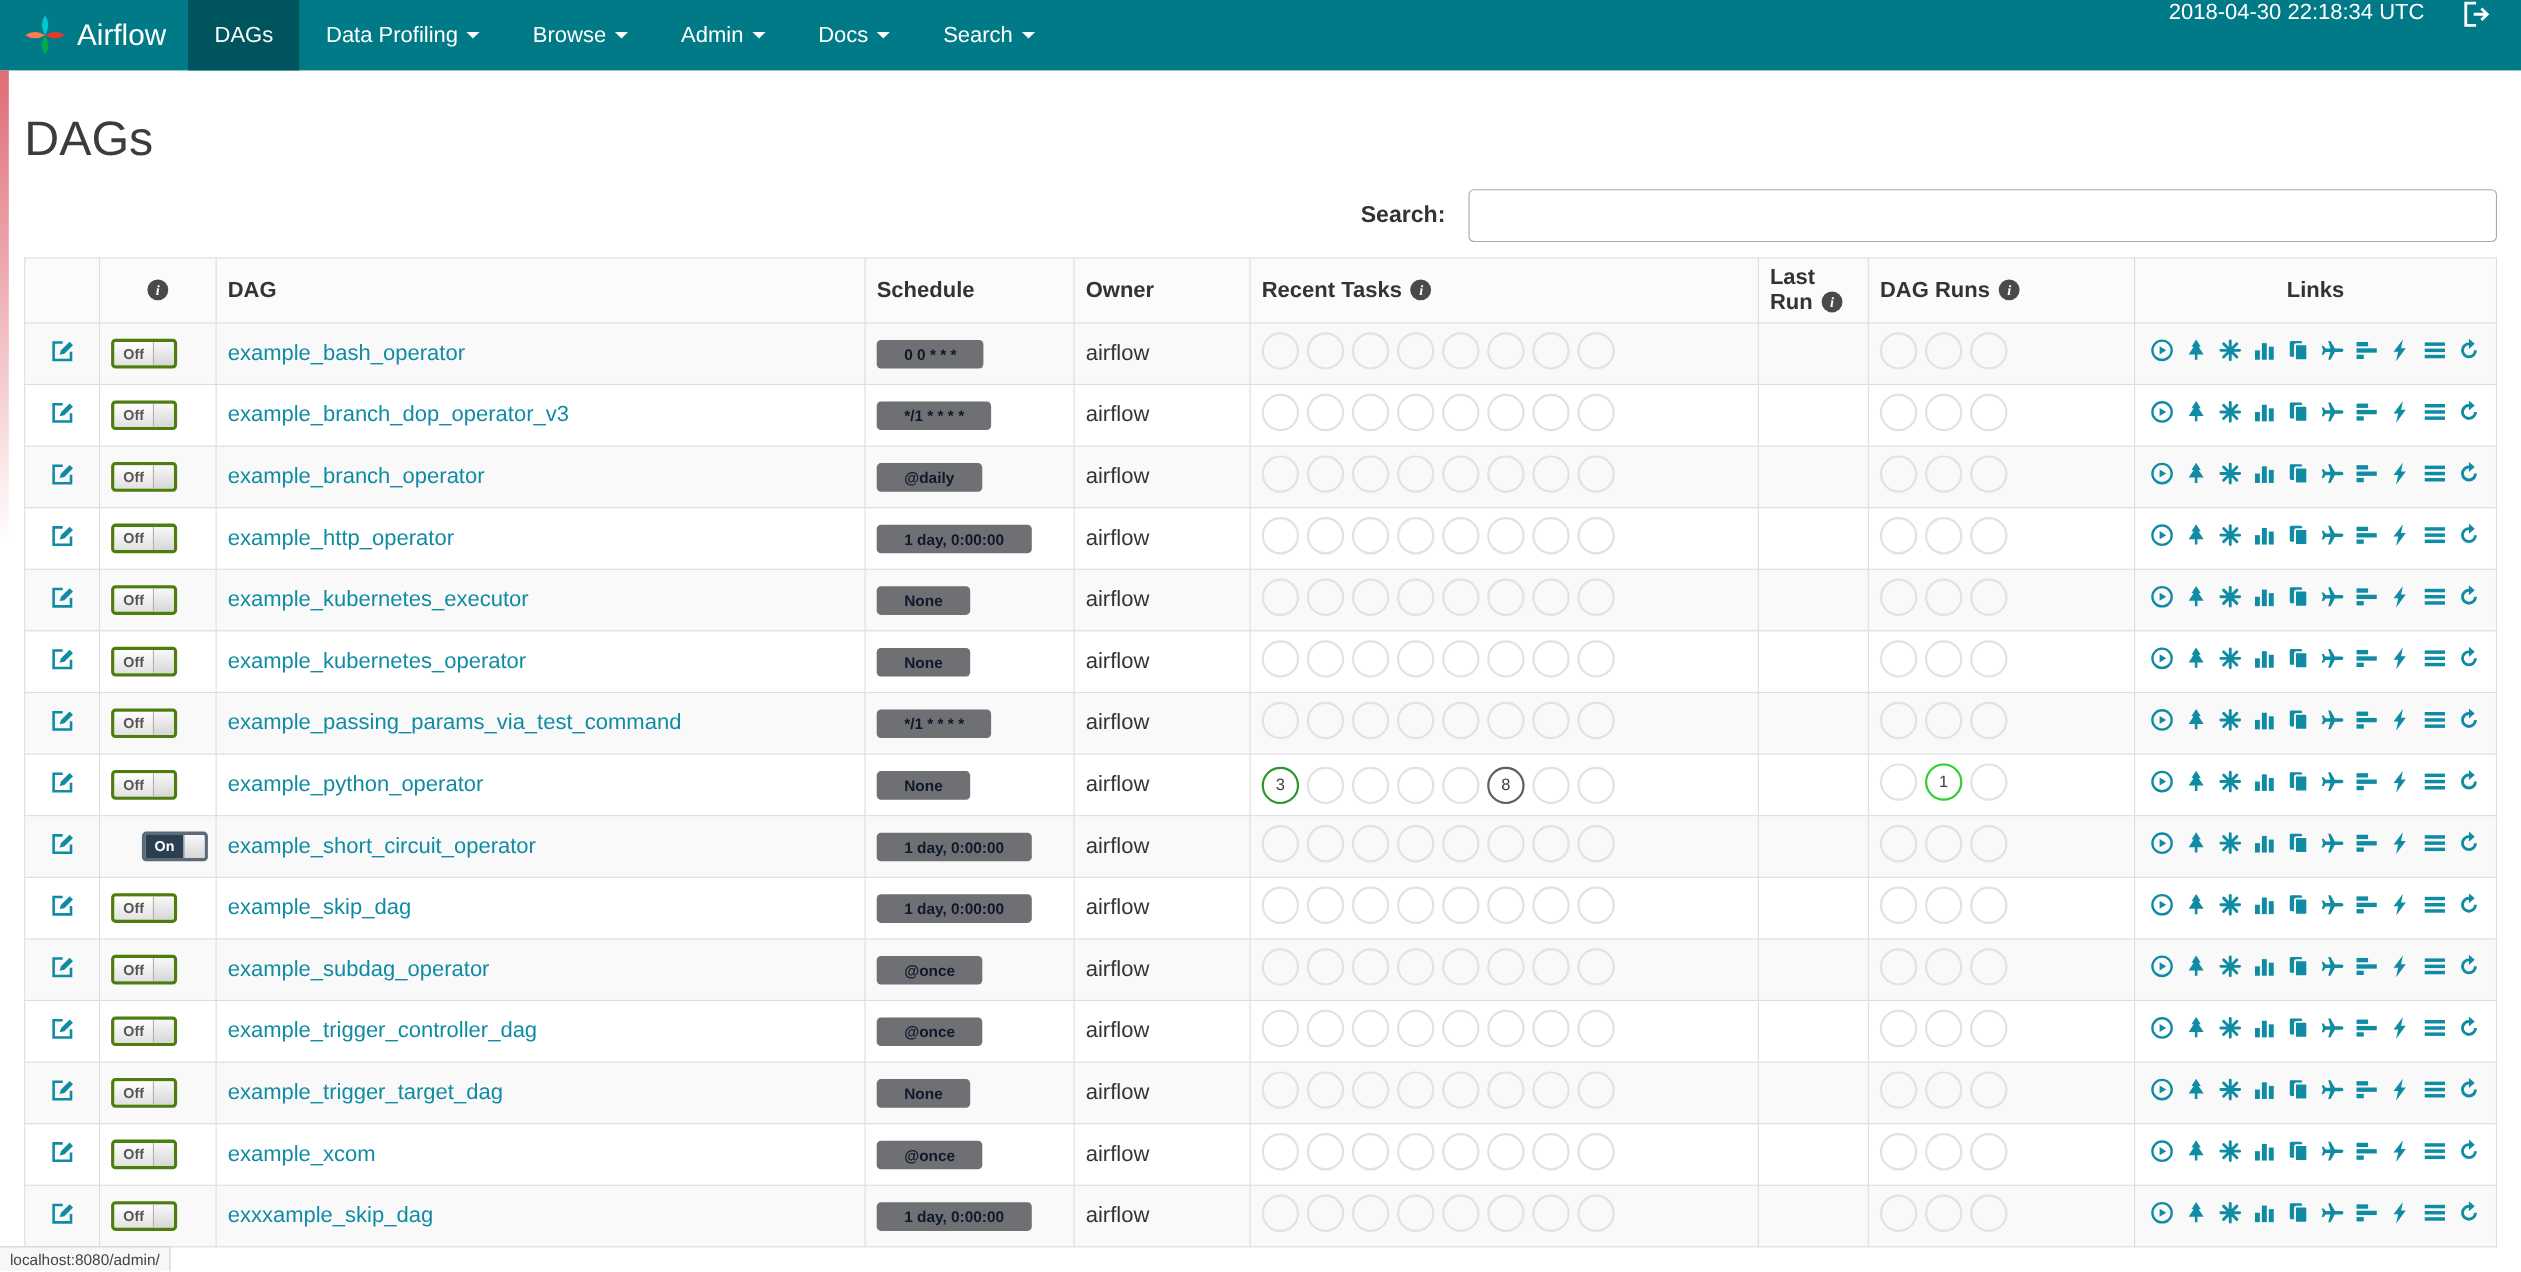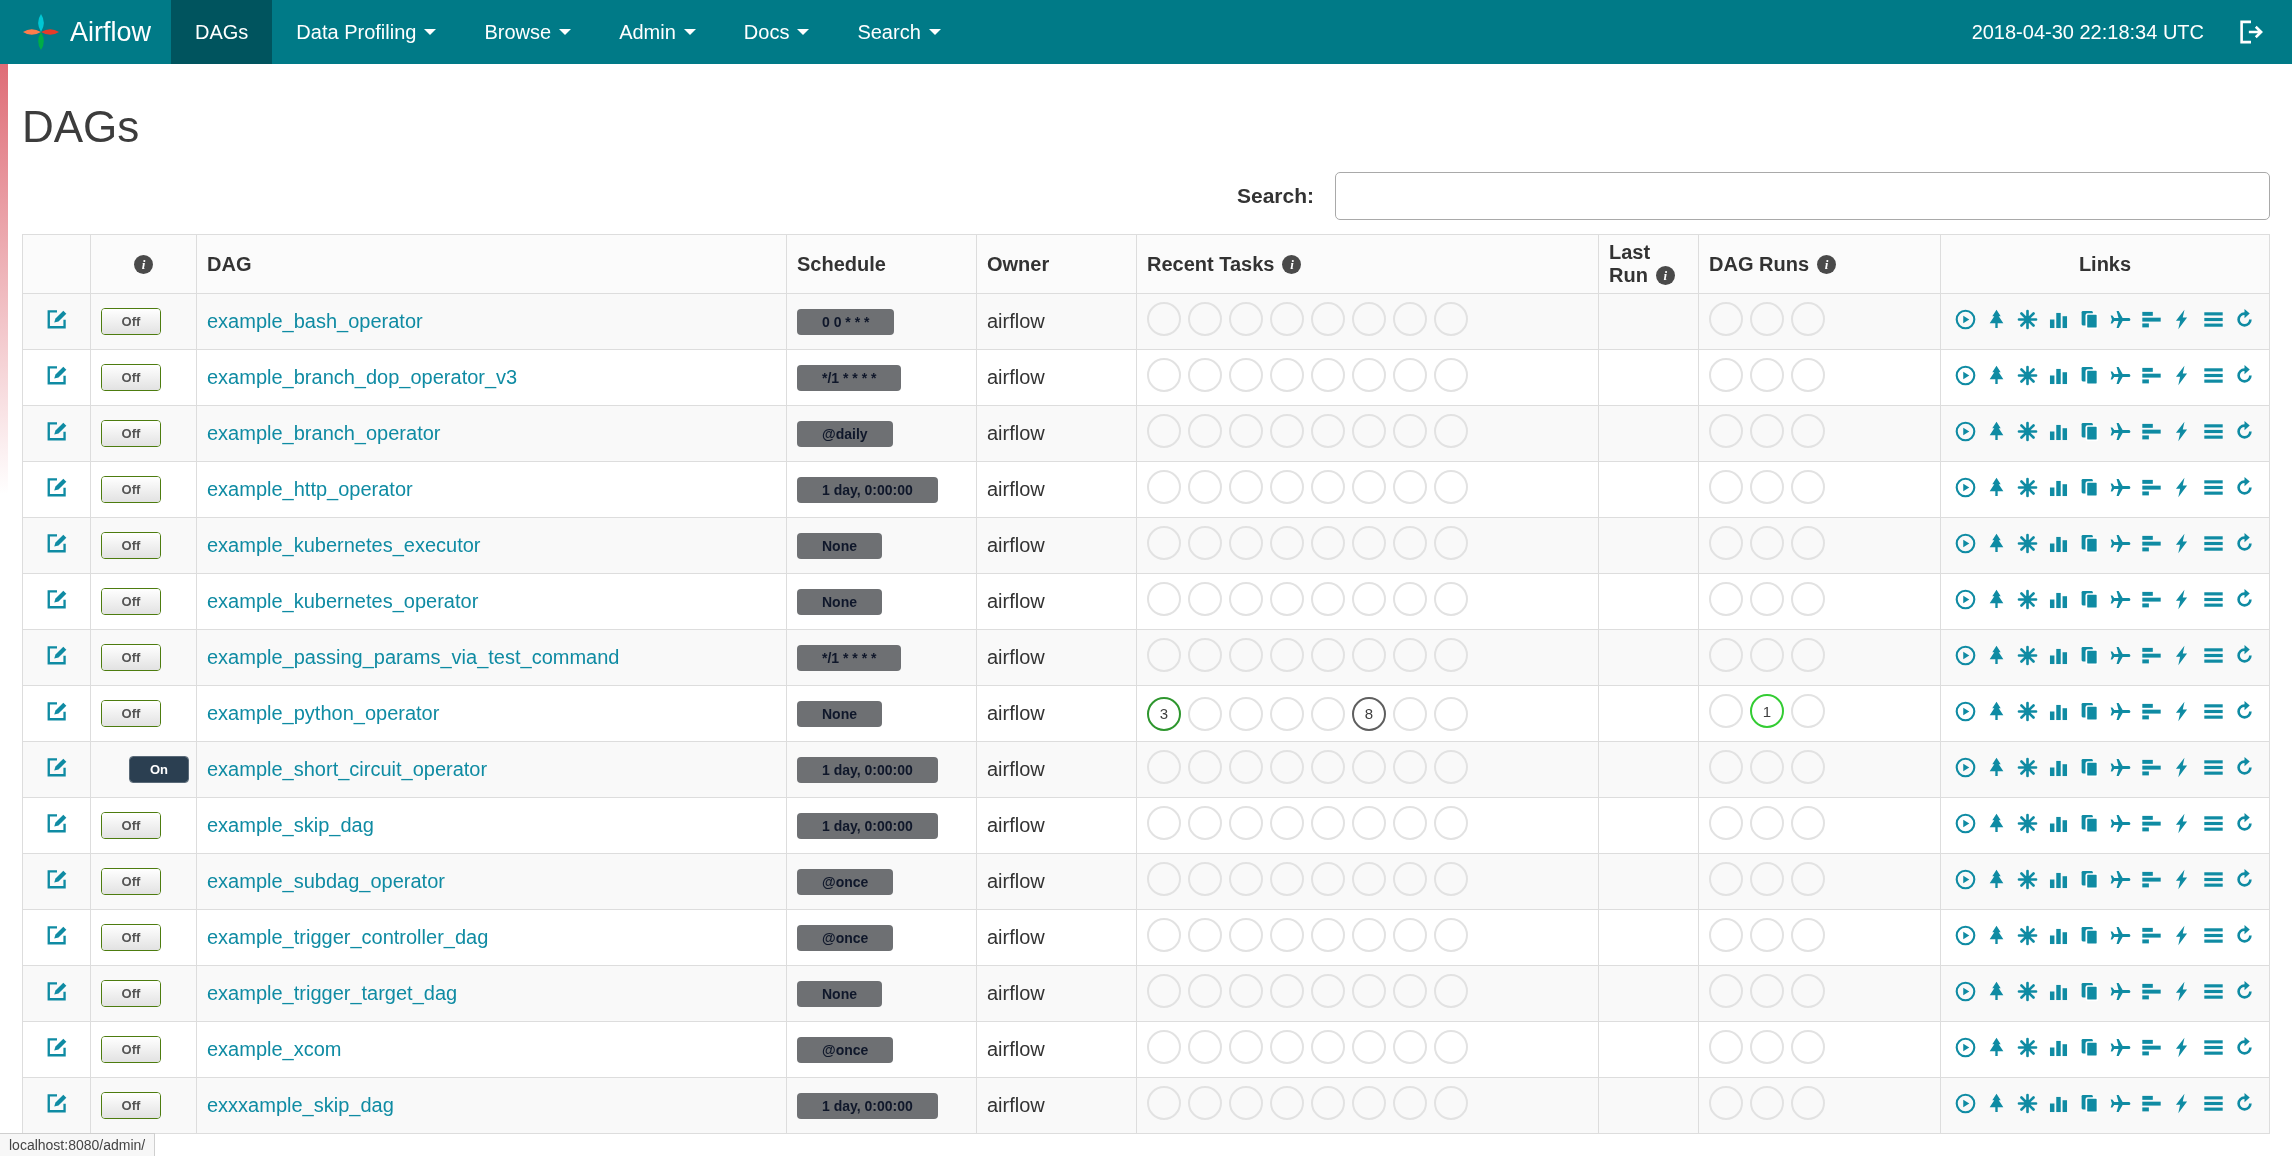--- a/index.html
+++ b/index.html
@@ -21,21 +21,21 @@
   .nav-item {
     display: flex; align-items: center; padding: 0 24px;
     font-size: 20px; color: #fff; cursor: pointer; white-space: nowrap;
   }
   .nav-item.active { background: var(--navbar-active-bg, #00545e); }
   .caret {
     display: inline-block; margin-left: 8px; width: 0; height: 0;
     border-left: 6px solid transparent; border-right: 6px solid transparent;
     border-top: 6px solid #fff;
   }
-  .nav-right { margin-left: auto; display: flex; align-items: center; gap: 34px; padding-right: 28px; }
+  .nav-right { margin-left: auto; display: flex; gap: 34px; padding-right: 28px; }
   .clock { font-size: 20px; color: #fff; white-space: nowrap; }
   .logout { width: 26px; height: 26px; color: #fff; cursor: pointer; display: flex; }
   .logout svg { width: 100%; height: 100%; }
 
   
   .content { padding: 0 22px; }
   h1.page-title { font-size: 44px; font-weight: 500; color: #3c3c3c; margin: 38px 0 20px; }
 
   .search-row { display: flex; justify-content: flex-end; align-items: center; margin-bottom: 14px; }
   .search-label { font-weight: bold; font-size: 21px; margin-right: 21px; color: #333; }
@@ -60,22 +60,22 @@
   }
   .info-icon::before { content: "i"; }
   thead .hdr-txt { margin-right: 8px; }
 
   .c-edit { text-align: center; }
   .edit-icon { display: inline-flex; width: 22px; height: 22px; color: var(--accent, #0f8ba3); cursor: pointer; }
   .edit-icon svg { width: 100%; height: 100%; }
 
   .c-toggle { padding-left: 14px; }
   .toggle {
-    width: 60px; height: 27px; border: 1px solid #4d7c0f; border-radius: 4px;
-    display: inline-flex; overflow: hidden; cursor: pointer; background: #fff; vertical-align: middle; flex-direction: column;
+    width: 60px; height: 27px; border: 3px solid #4d7c0f; border-radius: 4px;
+    display: inline-flex; overflow: hidden; cursor: pointer; background: #fff; vertical-align: middle;
   }
   .toggle .lbl {
     flex: 1; display: flex; align-items: center; justify-content: center;
     font-size: 13px; font-weight: bold; color: #555;
     background: linear-gradient(#ffffff, #e2e2e2);
   }
   .toggle .knob { width: 19px; border-left: 1px solid #b0b0b0; background: linear-gradient(#f8f8f8, #d7d7d7); }
   .toggle.on { border-color: #5a6a78; margin-left: 28px; }
   .toggle.on .lbl { background: #2b3f51; color: #fff; }
 

